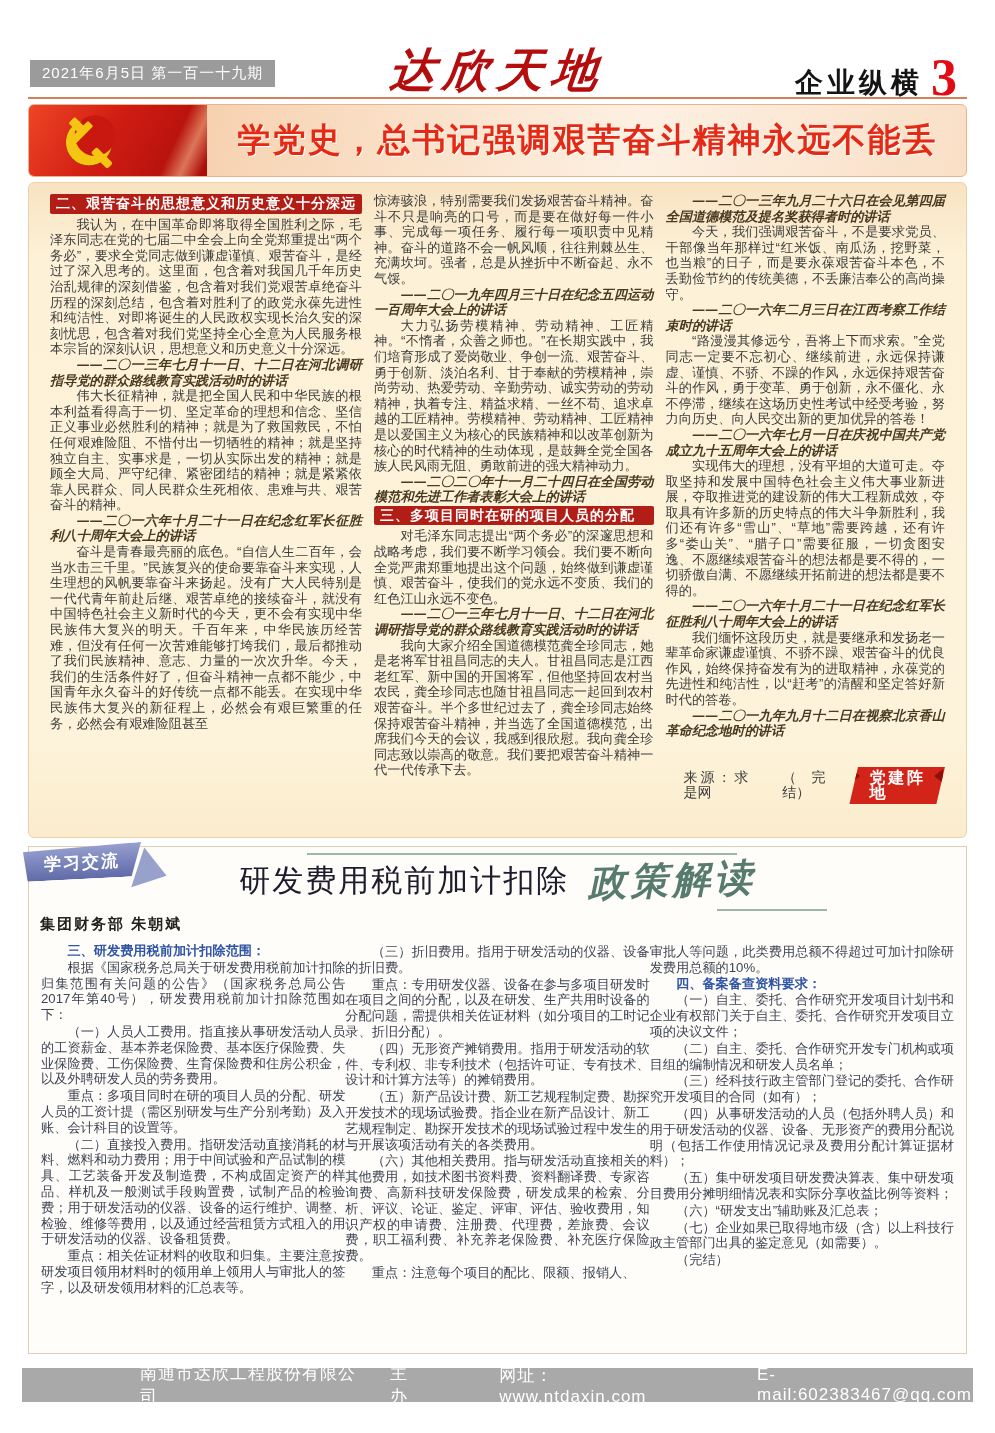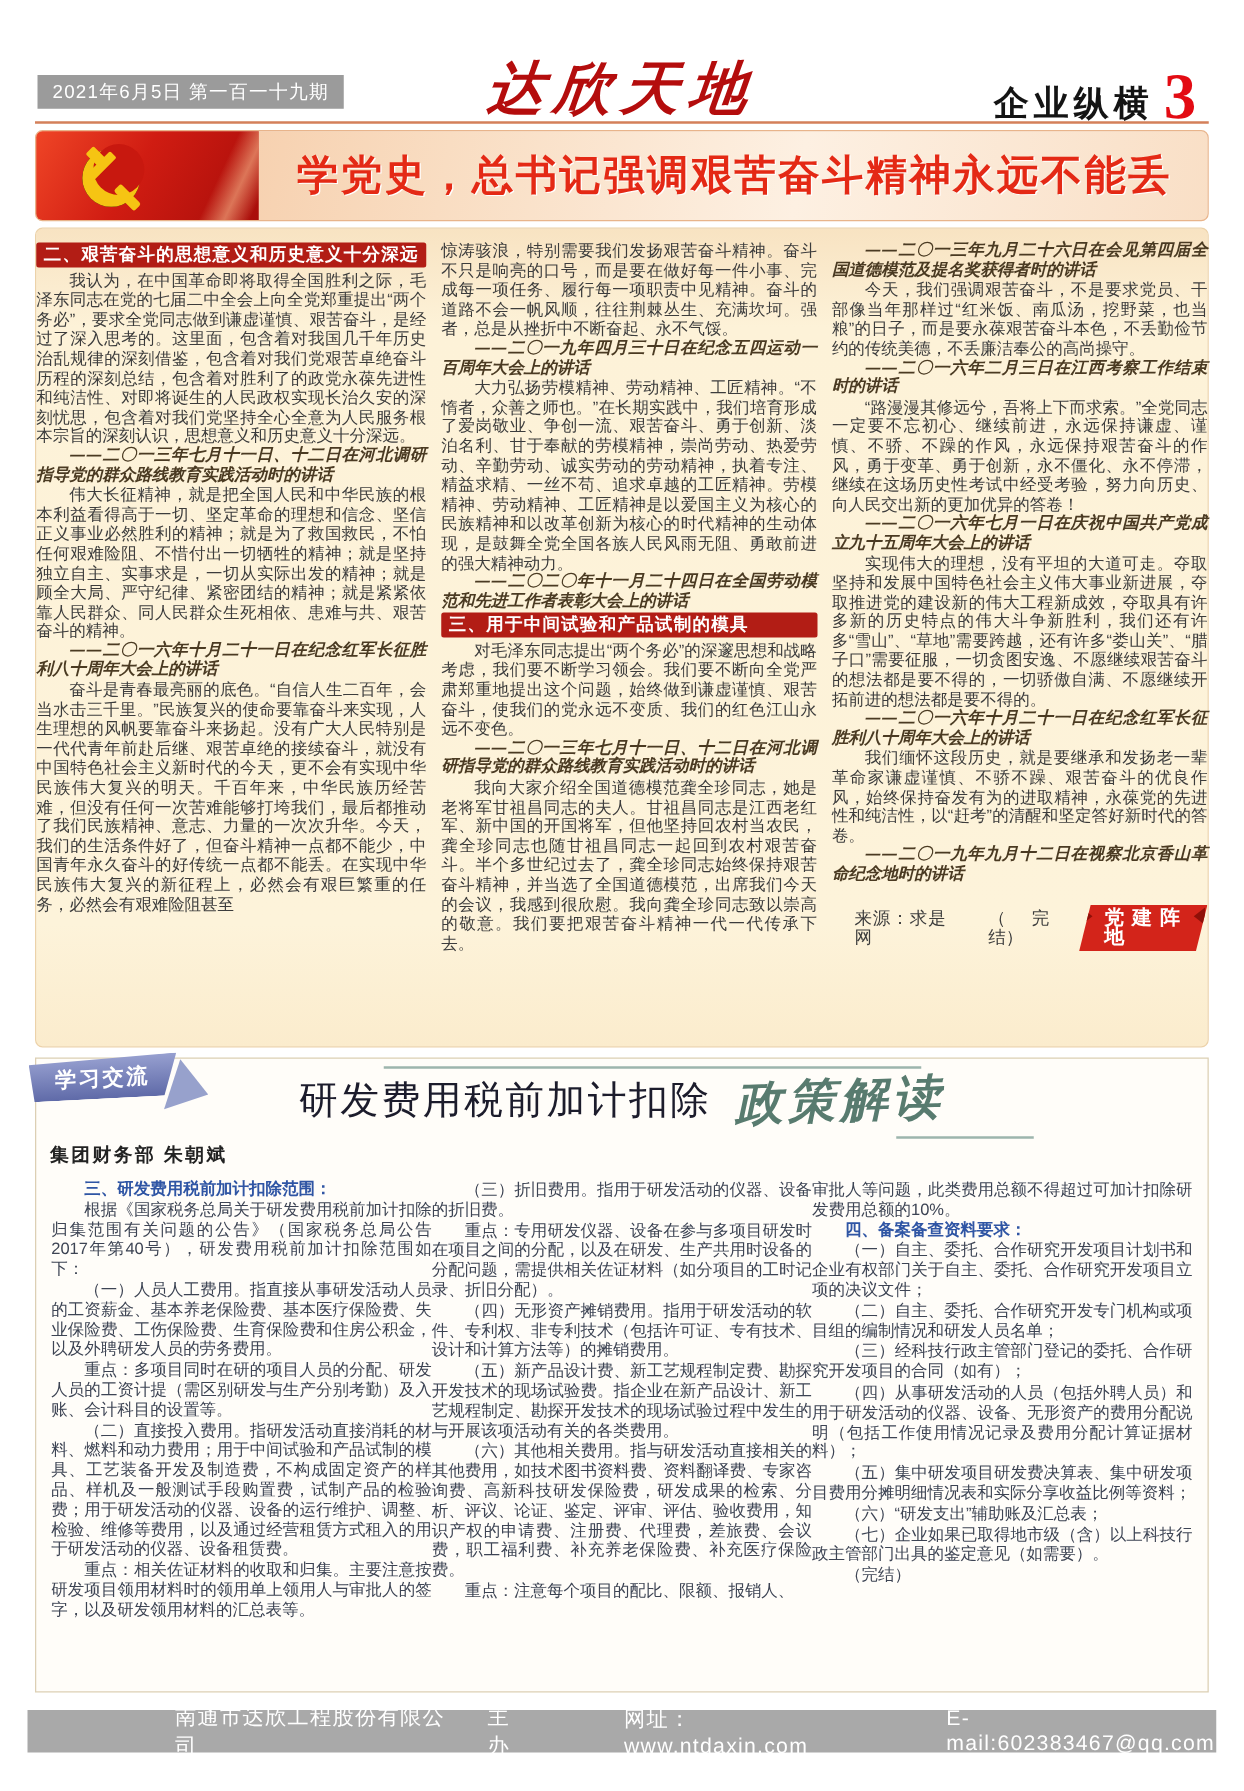--- a/index.html
+++ b/index.html
@@ -31,29 +31,29 @@
   .banner-emblem svg { position:absolute; left:28px; top:2px; }
   .banner-title { position:absolute; left:190px; right:10px; top:0; height:71px;
             display:flex; align-items:center; justify-content:center;
             color:#e42915; font-weight:bold; font-size:33px; letter-spacing:2px;
             text-shadow:1px 1px 0 #ffffff; white-space:nowrap; }
 
   
   .a1 { position:absolute; left:28px; top:182px; width:939px; height:656px;
         border:1px solid #ecd2a9; border-radius:6px;
         background:linear-gradient(180deg,#f8e3c2 0%,#fdf2d8 12%,#fdf3da 85%,#fbeccd 100%);
-        display:flex; gap:12px; padding:10px 0; }
+        display:flex; gap:12px; padding:10px 21px; }
   .a1 .col { flex:1; font-size:13.2px; line-height:15.6px; color:#3c3c3c; text-align:justify; }
   .p  { text-indent:2em; }
   .p.cont { text-indent:0; }
   .quote { text-indent:2em; font-family:"DejaVu Serif","Liberation Serif",serif; font-style:italic;
            font-weight:600; color:#4a3a22; }
   .red-bar { background:#b21d15; color:#fff; font-weight:bold; font-size:14px;
              padding:2px 6px; margin:1px 0 3px; letter-spacing:1px; border-radius:2px; white-space:nowrap; }
-  .src-row { display:flex; align-items:center; margin-top:16px; text-indent:0; }
+  .src-row { display:flex; align-items:center; margin-top:28px; text-indent:0; }
   .src-txt { font-size:14px; color:#3c3c3c; margin-left:18px; }
   .src-end { font-size:14px; color:#3c3c3c; margin-left:34px; }
   .pj-badge { margin-left:24px; position:relative; background:#d3241a; color:#fff; font-weight:bold;
               font-size:16px; padding:3px 20px; letter-spacing:2px;
               clip-path:polygon(9% 0,100% 0,91% 100%,0 100%); }
   .pj-badge::before { content:""; position:absolute; left:2px; top:2px; border-left:9px solid #8f1008;
               border-top:7px solid transparent; border-bottom:7px solid transparent; }
   .pj-badge::after { content:""; position:absolute; right:2px; top:2px; border-right:9px solid #8f1008;
               border-top:7px solid transparent; border-bottom:7px solid transparent; }
 
@@ -126,21 +126,21 @@
       <div class="quote">——二〇一三年七月十一日、十二日在河北调研指导党的群众路线教育实践活动时的讲话</div>
       <div class="p">伟大长征精神，就是把全国人民和中华民族的根本利益看得高于一切、坚定革命的理想和信念、坚信正义事业必然胜利的精神；就是为了救国救民，不怕任何艰难险阻、不惜付出一切牺牲的精神；就是坚持独立自主、实事求是，一切从实际出发的精神；就是顾全大局、严守纪律、紧密团结的精神；就是紧紧依靠人民群众、同人民群众生死相依、患难与共、艰苦奋斗的精神。</div>
       <div class="quote">——二〇一六年十月二十一日在纪念红军长征胜利八十周年大会上的讲话</div>
       <div class="p">奋斗是青春最亮丽的底色。“自信人生二百年，会当水击三千里。”民族复兴的使命要靠奋斗来实现，人生理想的风帆要靠奋斗来扬起。没有广大人民特别是一代代青年前赴后继、艰苦卓绝的接续奋斗，就没有中国特色社会主义新时代的今天，更不会有实现中华民族伟大复兴的明天。千百年来，中华民族历经苦难，但没有任何一次苦难能够打垮我们，最后都推动了我们民族精神、意志、力量的一次次升华。今天，我们的生活条件好了，但奋斗精神一点都不能少，中国青年永久奋斗的好传统一点都不能丢。在实现中华民族伟大复兴的新征程上，必然会有艰巨繁重的任务，必然会有艰难险阻甚至</div>
     </div>
     <div class="col">
       <div class="p cont">惊涛骇浪，特别需要我们发扬艰苦奋斗精神。奋斗不只是响亮的口号，而是要在做好每一件小事、完成每一项任务、履行每一项职责中见精神。奋斗的道路不会一帆风顺，往往荆棘丛生、充满坎坷。强者，总是从挫折中不断奋起、永不气馁。</div>
       <div class="quote">——二〇一九年四月三十日在纪念五四运动一百周年大会上的讲话</div>
       <div class="p">大力弘扬劳模精神、劳动精神、工匠精神。“不惰者，众善之师也。”在长期实践中，我们培育形成了爱岗敬业、争创一流、艰苦奋斗、勇于创新、淡泊名利、甘于奉献的劳模精神，崇尚劳动、热爱劳动、辛勤劳动、诚实劳动的劳动精神，执着专注、精益求精、一丝不苟、追求卓越的工匠精神。劳模精神、劳动精神、工匠精神是以爱国主义为核心的民族精神和以改革创新为核心的时代精神的生动体现，是鼓舞全党全国各族人民风雨无阻、勇敢前进的强大精神动力。</div>
       <div class="quote">——二〇二〇年十一月二十四日在全国劳动模范和先进工作者表彰大会上的讲话</div>
-      <div class="red-bar">三、用于中间试验和产品试制的模具</div>
+      <div class="red-bar">三、多项目同时在研的项目人员的分配</div>
       <div class="p">对毛泽东同志提出“两个务必”的深邃思想和战略考虑，我们要不断学习领会。我们要不断向全党严肃郑重地提出这个问题，始终做到谦虚谨慎、艰苦奋斗，使我们的党永远不变质、我们的红色江山永远不变色。</div>
       <div class="quote">——二〇一三年七月十一日、十二日在河北调研指导党的群众路线教育实践活动时的讲话</div>
       <div class="p">我向大家介绍全国道德模范龚全珍同志，她是老将军甘祖昌同志的夫人。甘祖昌同志是江西老红军、新中国的开国将军，但他坚持回农村当农民，龚全珍同志也随甘祖昌同志一起回到农村艰苦奋斗。半个多世纪过去了，龚全珍同志始终保持艰苦奋斗精神，并当选了全国道德模范，出席我们今天的会议，我感到很欣慰。我向龚全珍同志致以崇高的敬意。我们要把艰苦奋斗精神一代一代传承下去。</div>
     </div>
     <div class="col">
       <div class="quote">——二〇一三年九月二十六日在会见第四届全国道德模范及提名奖获得者时的讲话</div>
       <div class="p">今天，我们强调艰苦奋斗，不是要求党员、干部像当年那样过“红米饭、南瓜汤，挖野菜，也当粮”的日子，而是要永葆艰苦奋斗本色，不丢勤俭节约的传统美德，不丢廉洁奉公的高尚操守。</div>
       <div class="quote">——二〇一六年二月三日在江西考察工作结束时的讲话</div>
       <div class="p">“路漫漫其修远兮，吾将上下而求索。”全党同志一定要不忘初心、继续前进，永远保持谦虚、谨慎、不骄、不躁的作风，永远保持艰苦奋斗的作风，勇于变革、勇于创新，永不僵化、永不停滞，继续在这场历史性考试中经受考验，努力向历史、向人民交出新的更加优异的答卷！</div>
       <div class="quote">——二〇一六年七月一日在庆祝中国共产党成立九十五周年大会上的讲话</div>

